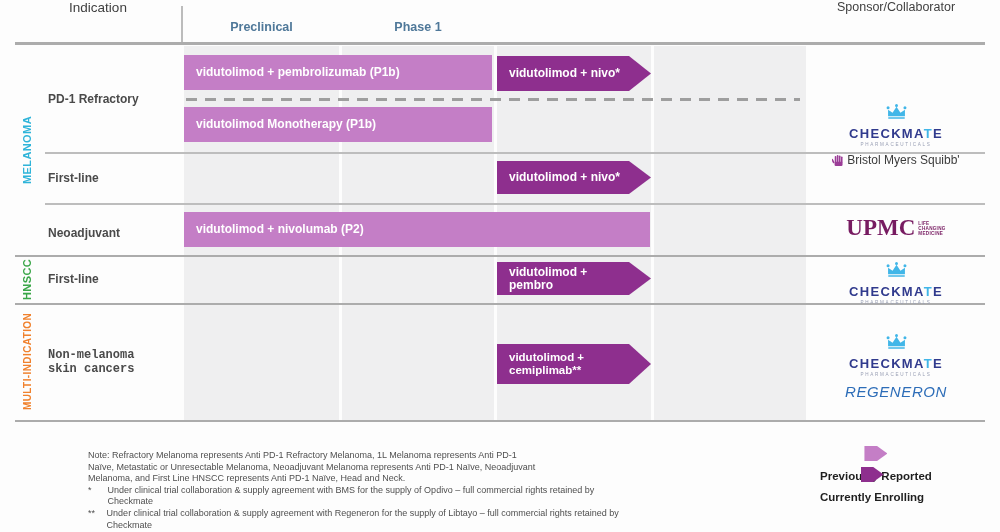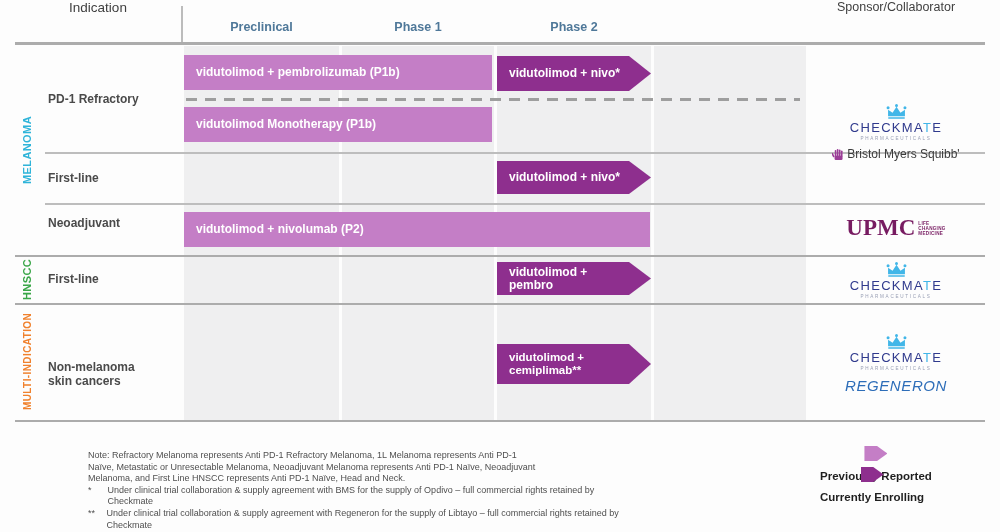--- a/index.html
+++ b/index.html
@@ -25,21 +25,21 @@
   
   .bar { position:absolute; display:flex; align-items:center; padding-left:12px;
          color:#ffffff; font-weight:bold; font-size:12px; line-height:13px; }
   .bar.light { background:#c47ec6; }
   .bar.dark  { background:#8e2f8e; clip-path:polygon(0 0, calc(100% - 22px) 0, 100% 50%, calc(100% - 22px) 100%, 0 100%); padding-right:26px; }
   .dashline { position:absolute; height:3px;
               background:repeating-linear-gradient(90deg,#9e9e9e 0 11px, transparent 11px 19px); }
 
   
   .sponsor { position:absolute; left:806px; width:180px; display:flex; flex-direction:column; align-items:center; }
-  .ck-name { font-weight:normal; font-size:13px; letter-spacing:1.3px; color:#303a8d; margin-top:1px; }
+  .ck-name { font-weight:bold; font-size:13px; letter-spacing:1.3px; color:#303a8d; margin-top:7px; }
   .ck-name .accent { color:#41b6e8; }
   .ck-sub { font-size:4.6px; letter-spacing:1.7px; color:#9aa0b5; margin-top:1px; }
   .bms-row { display:flex; align-items:center; gap:3px; margin-top:6px; }
   .bms-name { font-size:12px; color:#3b3b3b; }
   .upmc-row { display:flex; align-items:flex-start; gap:3px; }
   .upmc-name { font-family:"Liberation Serif", serif; font-weight:bold; font-size:23px; line-height:22px; color:#771b61; }
   .upmc-tag { display:flex; flex-direction:column; font-size:4.6px; line-height:5px; font-weight:bold; color:#771b61; letter-spacing:.3px; margin-top:4px; }
   .regn { font-weight:normal; font-style:italic; font-size:15px; letter-spacing:.6px; color:#2d6db8; margin-top:6px; }
 
   
@@ -55,44 +55,43 @@
 </style>
 </head>
 <body>
 
 <div class="canvas">
 
   <div class="hdr-dark" style="left:15px; width:166px;">Indication</div>
   <div class="hdr-vline"></div>
   <div class="hdr-phase" style="left:184px; width:155px;">Preclinical</div>
   <div class="hdr-phase" style="left:342px; width:152px;">Phase 1</div>
-  <div class="hdr-phase" style="left:497px; width:154px;">Phase 2</div>
   <div class="hdr-dark" style="left:806px; width:180px; font-size:12.5px;">Sponsor/Collaborator</div>
   <div class="hline" style="left:15px; top:42px; width:970px; height:3px;"></div>
 
   <div class="colbg" style="left:184px; width:155px;"></div>
   <div class="colbg" style="left:342px; width:152px;"></div>
   <div class="colbg" style="left:497px; width:154px;"></div>
   <div class="colbg" style="left:654px; width:152px;"></div>
 
   <div class="hline thin" style="left:45px; top:152px; width:940px; height:2px;"></div>
   <div class="hline thin" style="left:45px; top:203px; width:940px; height:2px;"></div>
   <div class="hline" style="left:15px; top:255px; width:970px; height:2px;"></div>
   <div class="hline" style="left:15px; top:303px; width:970px; height:2px;"></div>
   <div class="hline" style="left:15px; top:420px; width:970px; height:2px;"></div>
 
   <div class="vlabel c-mel" style="top:48px; height:205px;">MELANOMA</div>
   <div class="vlabel c-hn" style="top:257px; height:44px;">HNSCC</div>
   <div class="vlabel c-multi" style="top:305px; height:113px;">MULTI-INDICATION</div>
 
   <div class="ind" style="top:92px;">PD-1 Refractory</div>
   <div class="ind" style="top:171px;">First-line</div>
-  <div class="ind" style="top:216px;">Neoadjuvant</div>
+  <div class="ind" style="top:226px;">Neoadjuvant</div>
   <div class="ind" style="top:272px;">First-line</div>
-  <div class="ind" style="top:360px; width:96px;">Non-melanoma skin cancers</div>
+  <div class="ind" style="top:348px; width:96px;font-family:Liberation Mono, monospace;">Non-melanoma skin cancers</div>
 
   <div class="bar light" style="left:184px; top:55px; width:308px; height:35px;">vidutolimod + pembrolizumab (P1b)</div>
   <div class="bar dark" style="left:497px; top:56px; width:154px; height:35px;">vidutolimod + nivo*</div>
   <div class="dashline" style="left:186px; top:98px; width:614px;"></div>
   <div class="bar light" style="left:184px; top:107px; width:308px; height:35px;">vidutolimod Monotherapy (P1b)</div>
 
   <div class="bar dark" style="left:497px; top:161px; width:154px; height:33px;">vidutolimod + nivo*</div>
 
   <div class="bar light" style="left:184px; top:212px; width:466px; height:35px;">vidutolimod + nivolumab (P2)</div>
 

